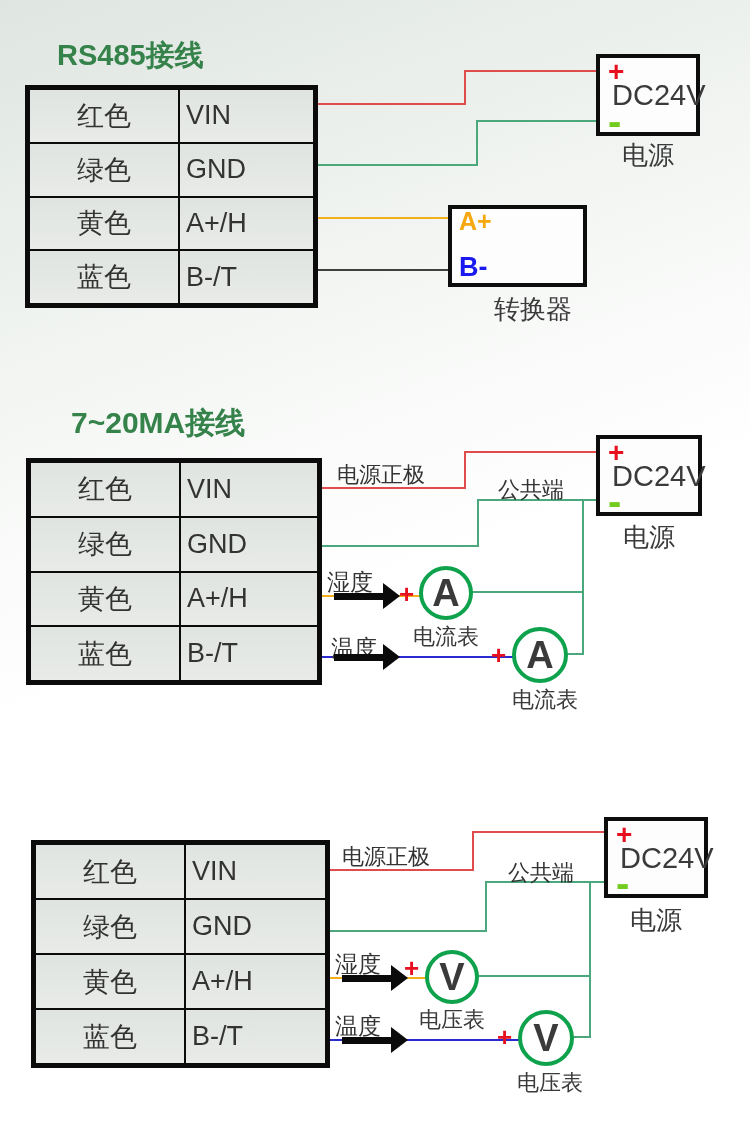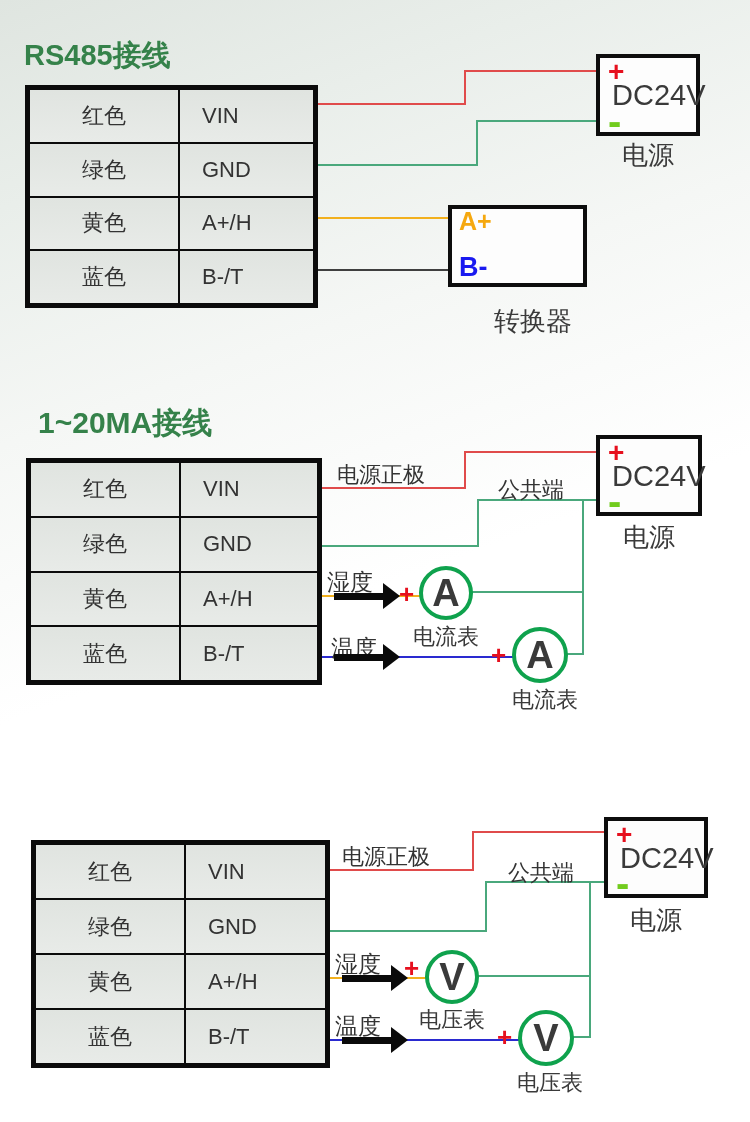--- a/index.html
+++ b/index.html
@@ -1,26 +1,26 @@
 <!DOCTYPE html>
 <html style="--title-green: #35824a; --circle-green: #0fa24d; --wire-red: #e04b4b; --wire-green: #4aa87c; --wire-yellow: #f2b01d; --wire-blue: #2a2ad0; --wire-dark: #3f3f3f; --plus-red: #e6101e; --minus-green: #72cc1e; --aplus-orange: #f5a80f; --bminus-blue: #1a1af0;"><head>
 <meta charset="utf-8">
 <style>
   html,body{margin:0;padding:0;}
   body{font-family:"Liberation Sans","DejaVu Sans",sans-serif;}
   .canvas{position:relative;width:750px;height:1122px;overflow:hidden;
           background:linear-gradient(160deg,#dfe5e0 0%,#e9eeea 15%,#f5f7f5 32%,#ffffff 52%,#ffffff 100%);}
-  .section-title{position:absolute;font-weight:700;color:var(--title-green);white-space:nowrap;}
+  .section-title{position:absolute;font-weight:700;color:var(--title-green);white-space:nowrap;margin-left:33px;}
   
   .wtable{position:absolute;border:5px solid #0b0b0b;background:#0b0b0b;display:grid;
           grid-template-columns:148px 1fr;grid-auto-rows:1fr;gap:2px;box-sizing:border-box;}
-  .wcell{background:linear-gradient(180deg,#e0e4e0,#e8ebe8);color:#333;font-size:22px;
+  .wcell{background:linear-gradient(180deg,#e0e4e0,#e8ebe8);color:#333;font-size:27px;
          display:flex;align-items:center;}
   .wcell.c-color{justify-content:center;}
-  .wcell.c-signal{padding-left:22px;}
+  .wcell.c-signal{padding-left:6px;}
   
   .wire{position:absolute;}
   .wire.h{height:2px;}
   .wire.v{width:2px;}
   .red{background:var(--wire-red);}
   .grn{background:var(--wire-green);}
   .yel{background:var(--wire-yellow);}
   .blu{background:var(--wire-blue);}
   .drk{background:var(--wire-dark);}
   
@@ -76,23 +76,23 @@
     <span class="term-plus">+</span>
     <span class="dev-name">DC24V</span>
     <span class="term-minus">-</span>
   </div>
   <div class="dev-label" style="left:596px;top:138px;width:104px;">电源</div>
 
   <div class="device" style="left:448px;top:205px;width:139px;height:82px;">
     <span class="conv-aplus">A+</span>
     <span class="conv-bminus">B-</span>
   </div>
-  <div class="dev-label" style="left:468px;top:304px;width:130px;">转换器</div>
-
-  <div class="section-title" style="left:38px;top:403px;font-size:30px;">1~20MA接线</div>
+  <div class="dev-label" style="left:468px;top:292px;width:130px;">转换器</div>
+
+  <div class="section-title" style="left:38px;top:403px;font-size:30px;">7~20MA接线</div>
 
   <div class="wtable" style="left:26px;top:458px;width:296px;height:227px;">
     <div class="wcell c-color">红色</div>
     <div class="wcell c-signal">VIN</div>
     <div class="wcell c-color">绿色</div>
     <div class="wcell c-signal">GND</div>
     <div class="wcell c-color">黄色</div>
     <div class="wcell c-signal">A+/H</div>
     <div class="wcell c-color">蓝色</div>
     <div class="wcell c-signal">B-/T</div>

